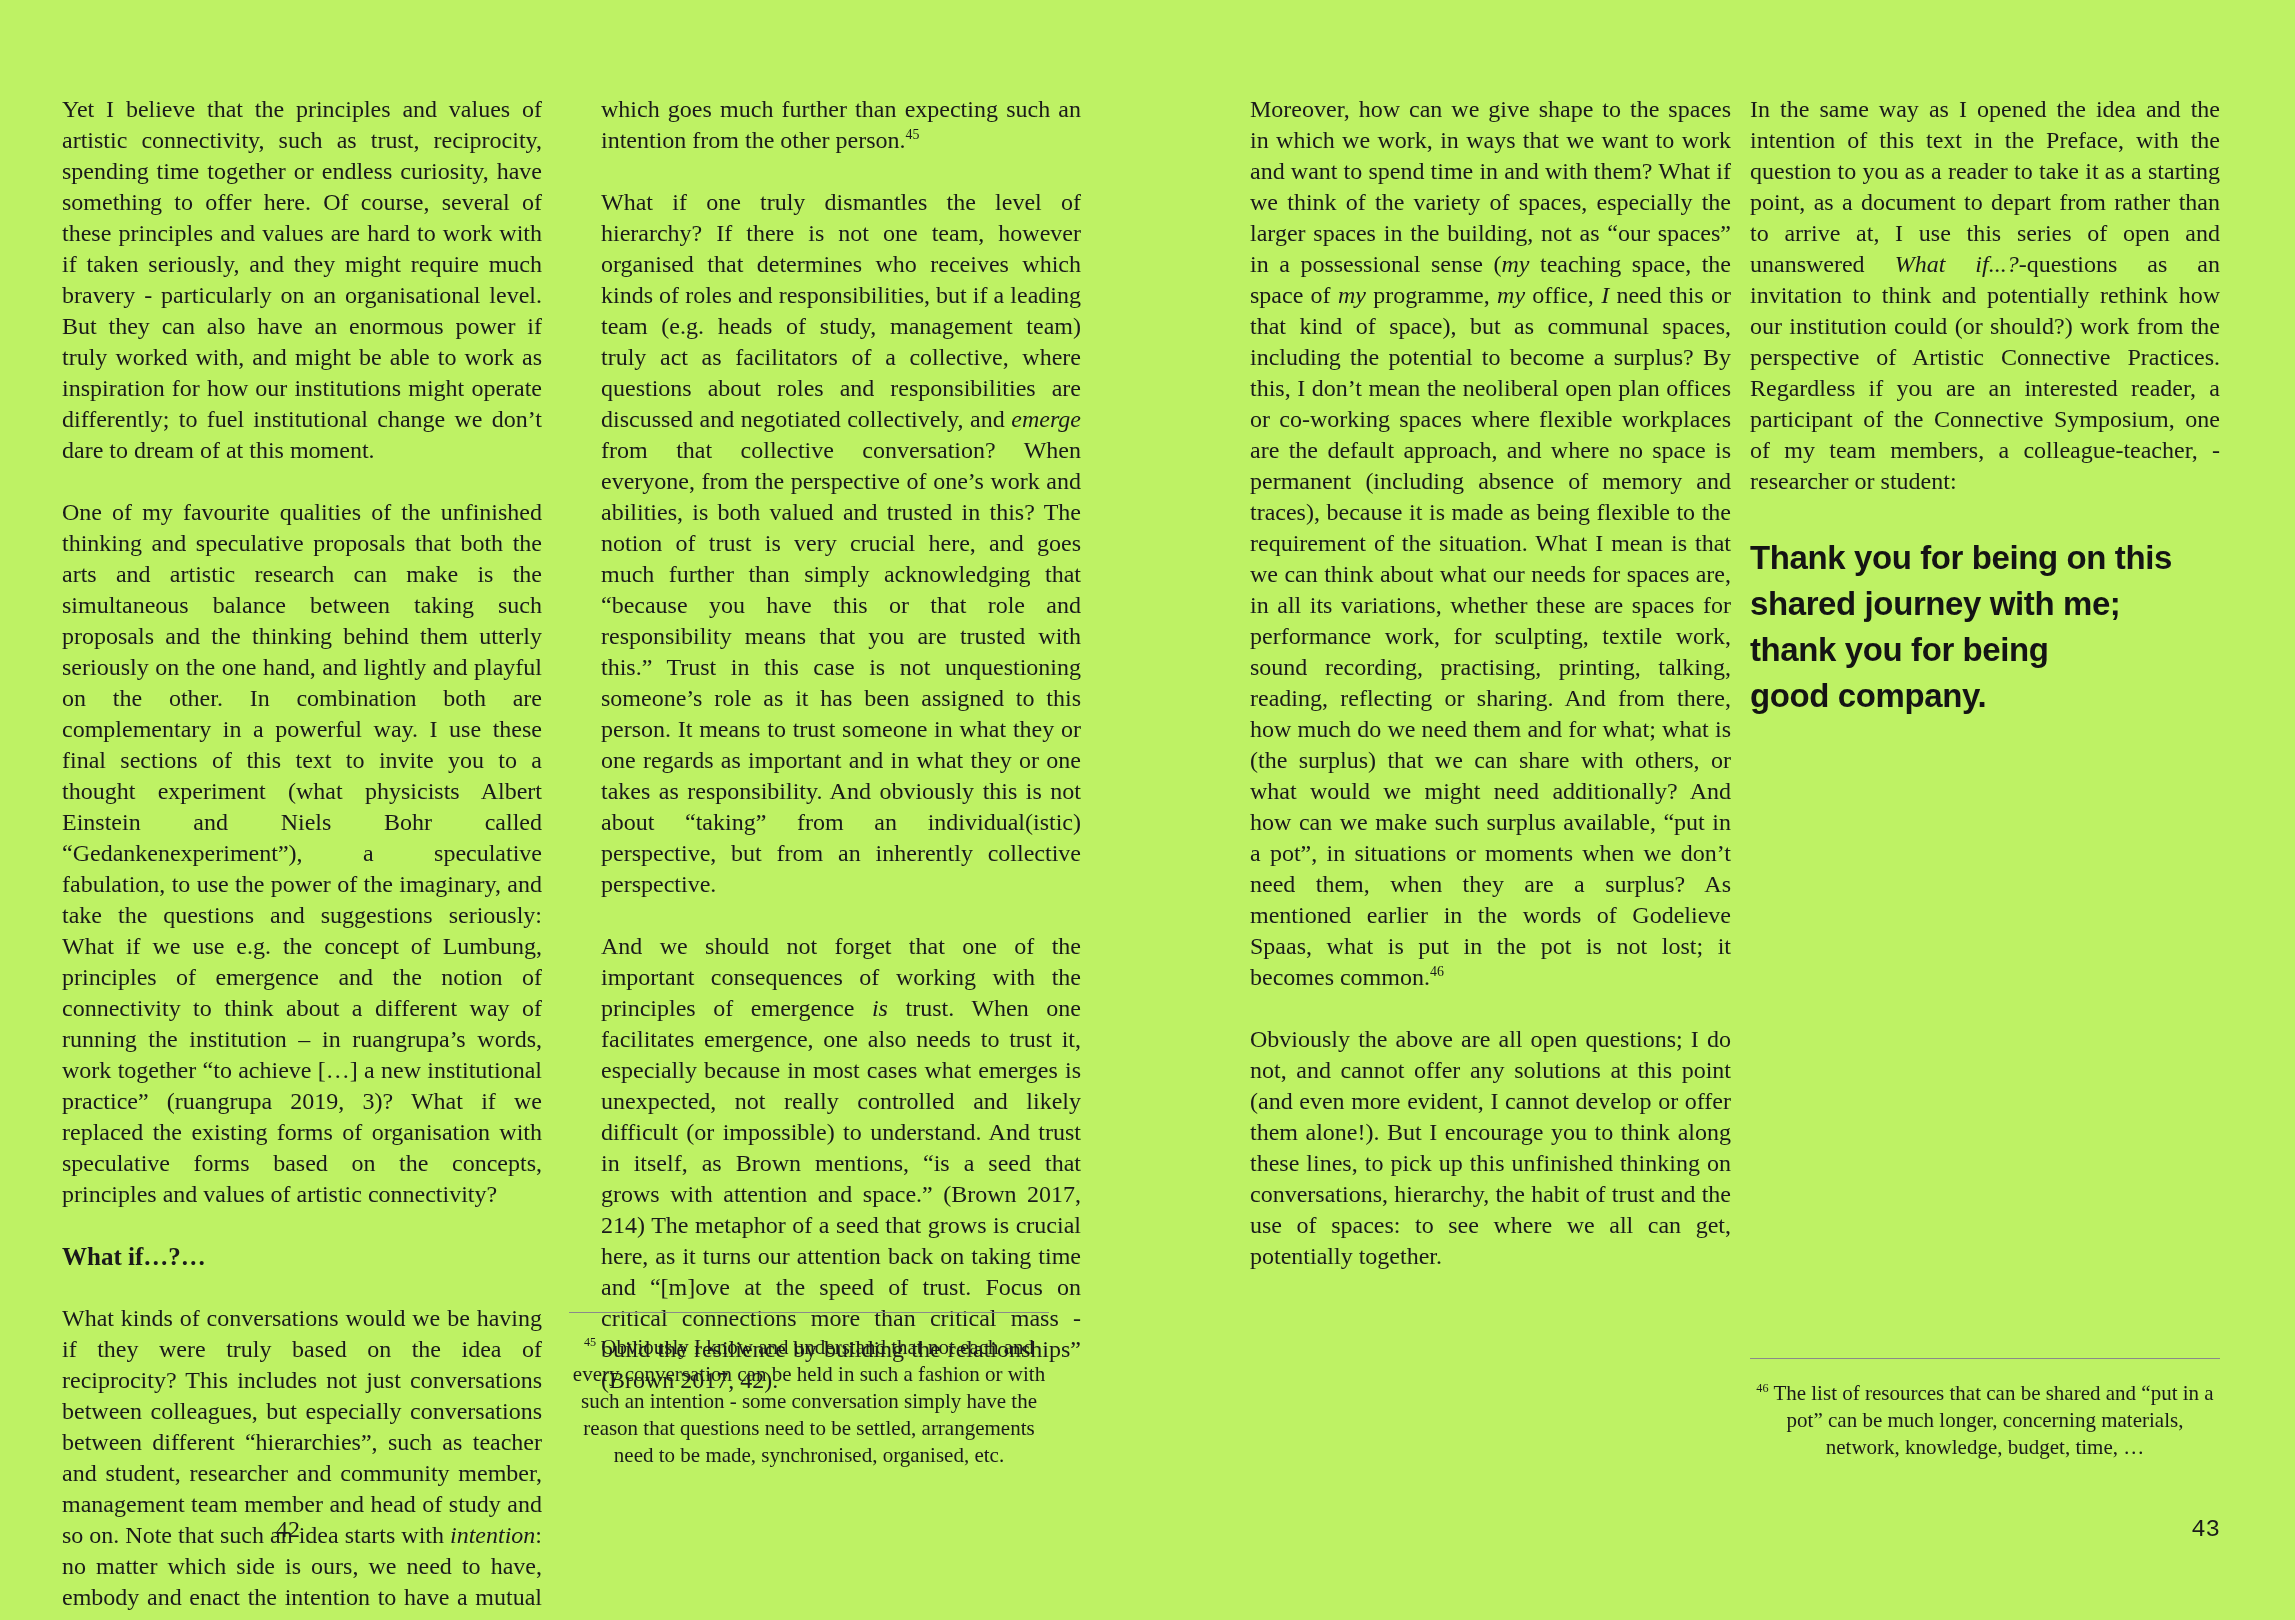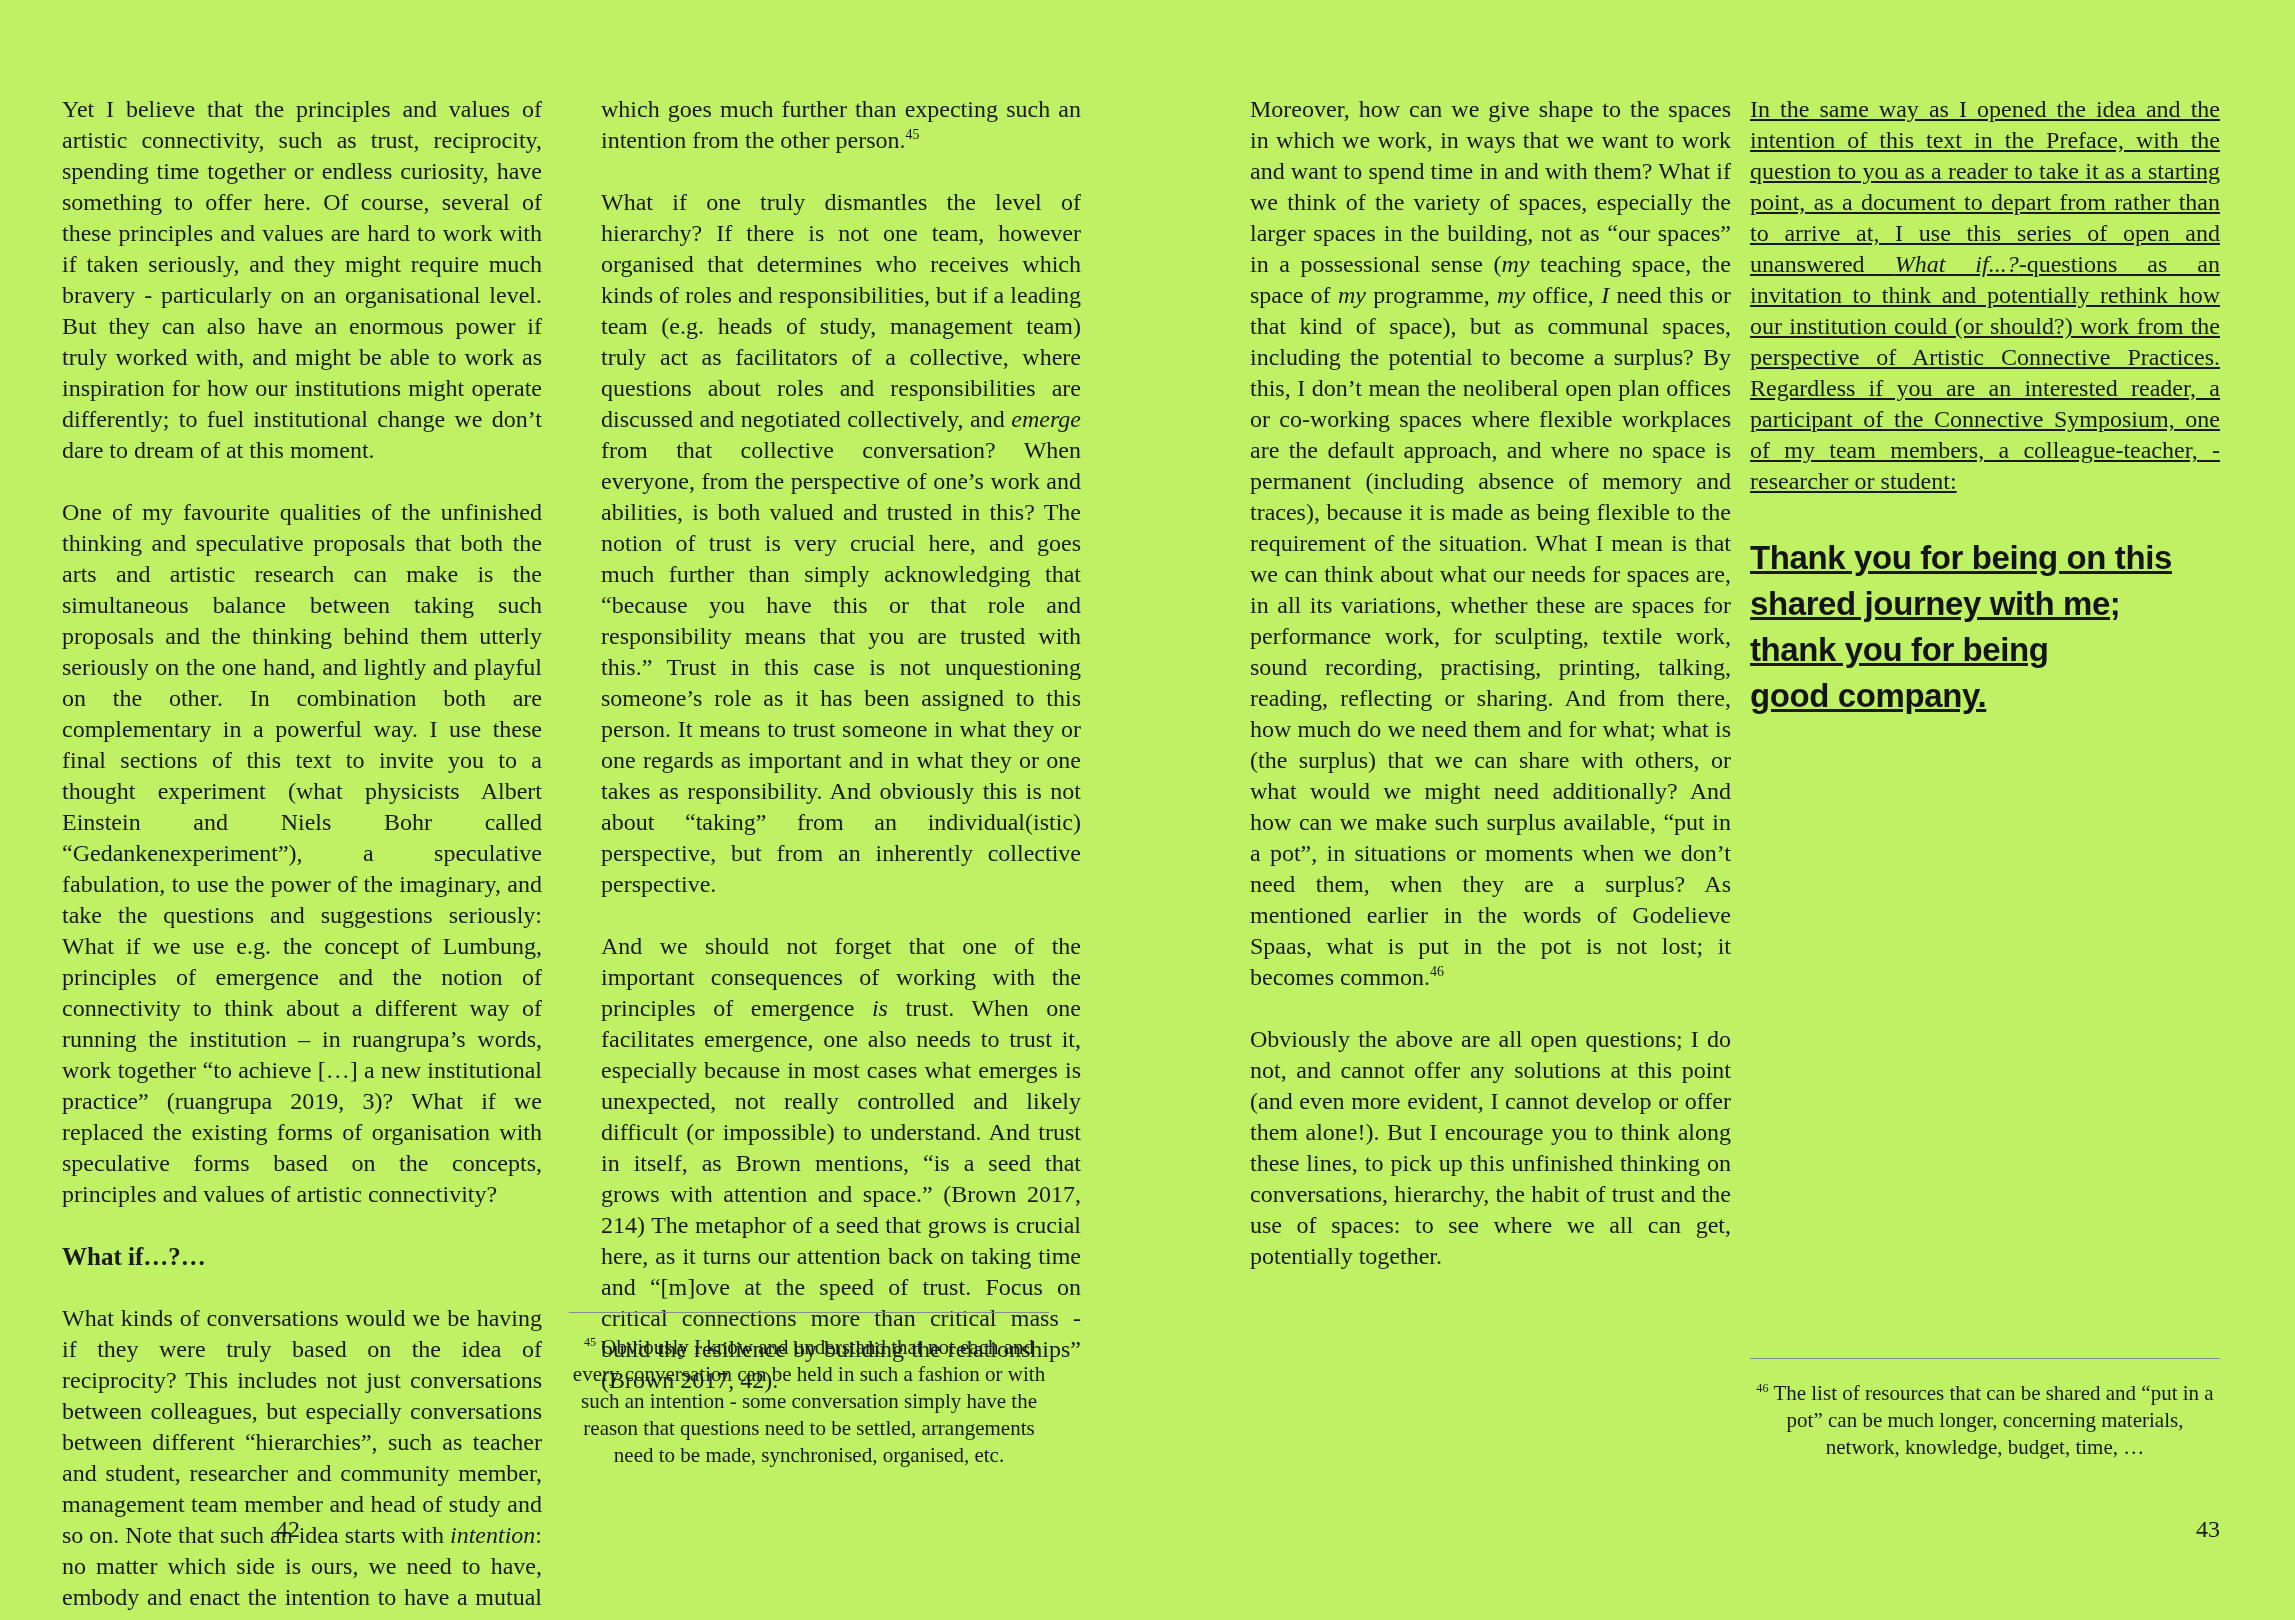--- a/index.html
+++ b/index.html
@@ -45,25 +45,25 @@
     text-align:left;
     transform:scaleX(0.97);
     transform-origin:left top;
   }
   .quote div{white-space:nowrap;}
   .pagenum{
     position:absolute;top:1514px;
     font-size:24px;line-height:31px;
   }
   #pagenum-42{left:48px;width:480px;text-align:center;}
-  #pagenum-43{left:1750px;width:470px;text-align:right;}
+  #pagenum-43{left:1750px;width:470px;text-align:right;font-family:Liberation Mono, monospace;}
   #col-1{left:62px;width:480px;}
   #col-2{left:569px;width:480px;margin-left:32px;}
   #col-3{left:1250px;width:481px;}
-  #col-4{left:1750px;width:470px;text-decoration:underline;}
+  #col-4{left:1750px;width:470px;}
   #footnote-45{left:569px;top:1312px;width:480px;}
   #footnote-46{left:1750px;top:1358px;width:470px;}
 </style>
 </head>
 <body>
 
 <div class="spread">
 
   <div class="col" id="col-1">
     <p><span>Yet I believe that the principles and values of artistic connectivity, such as trust, reciprocity, spending time together or endless curiosity, have something to offer here. Of course, several of these principles and values are hard to work with if taken seriously, and they might require much bravery - particularly on an organisational level. But they can also have an enormous power if truly worked with, and might be able to work as inspiration for how our institutions might operate differently; to fuel institutional change we don’t dare to dream of at this moment.</span></p>

